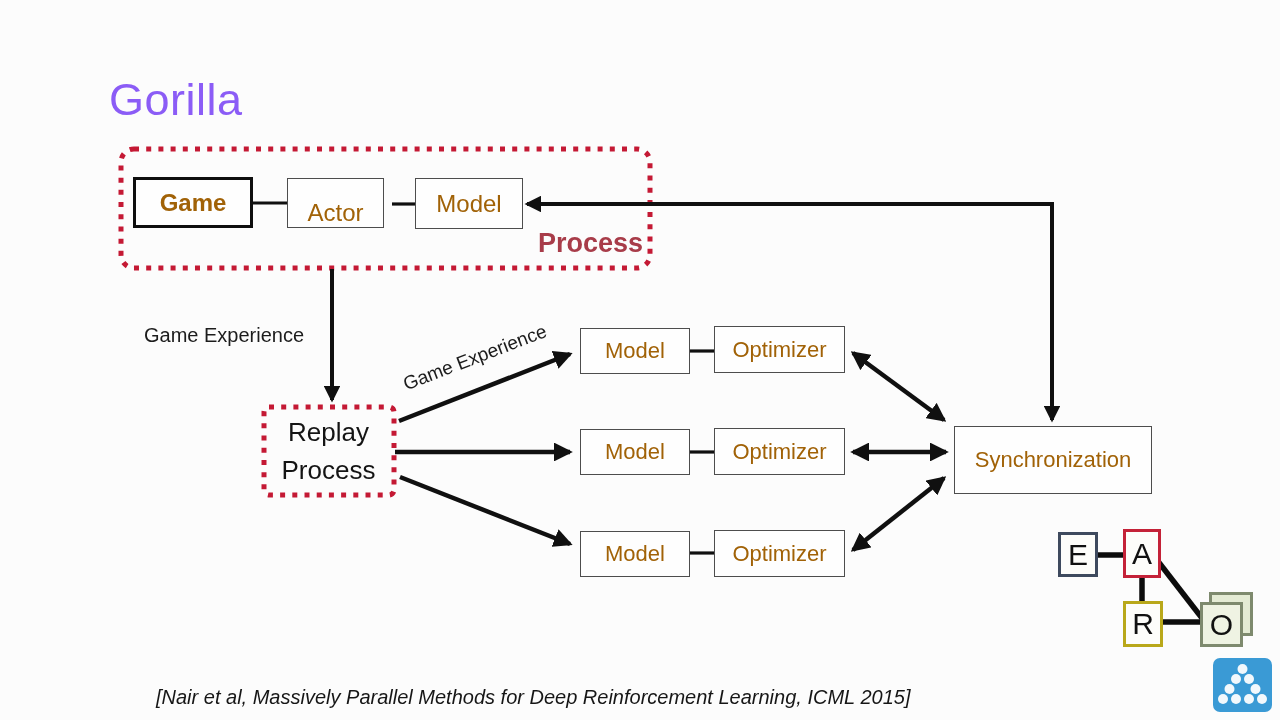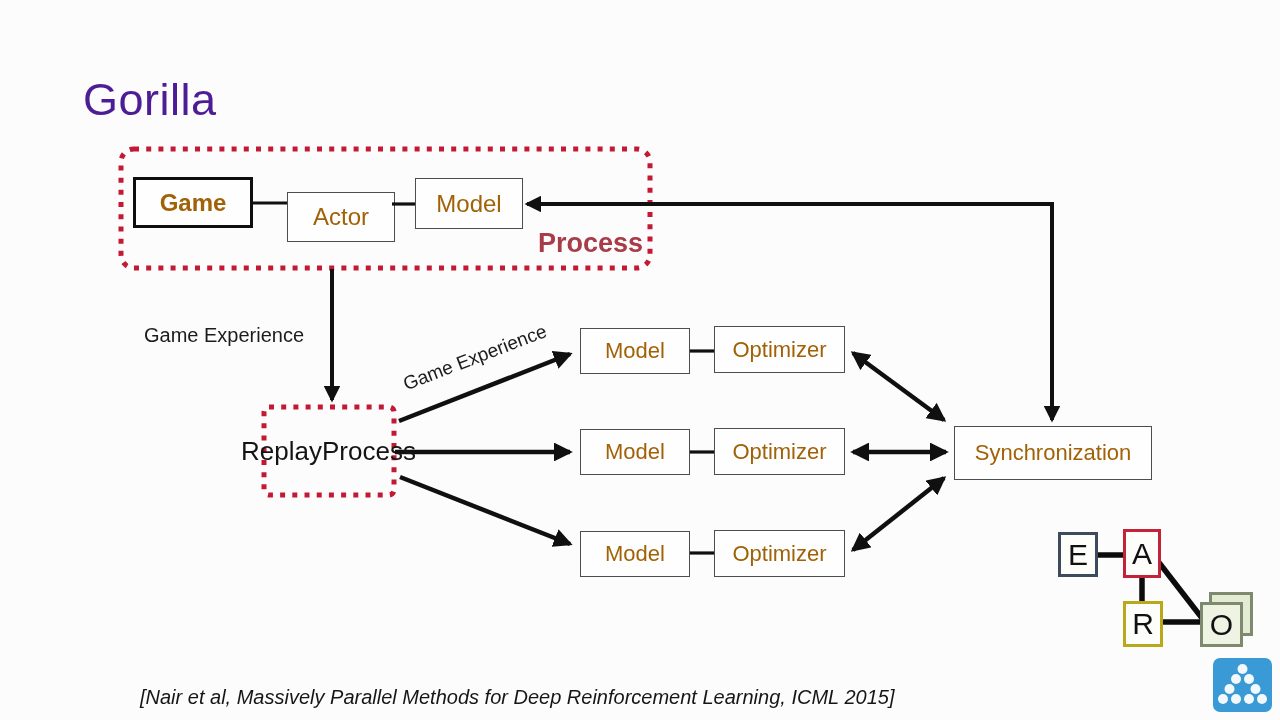--- a/index.html
+++ b/index.html
@@ -5,21 +5,21 @@
   html,body{margin:0;padding:0;}
   body{
     width:1280px;height:720px;overflow:hidden;position:relative;
     background:#fcfcfc;
     font-family:"Liberation Sans","DejaVu Sans",sans-serif;
     color:#1b1b1b;
   }
   .stage{position:absolute;inset:0;width:1280px;height:720px;}
   .abs{position:absolute;}
   .title{
-    left:83px;top:74px;font-size:45px;font-weight:400;color:#4c1d95;
+    left:109px;top:74px;font-size:45px;font-weight:400;color:#8b5cf6;
     letter-spacing:0.5px;z-index:3;
   }
   svg.overlay{position:absolute;left:0;top:0;z-index:2;pointer-events:none;}
   .box{
     position:absolute;display:flex;align-items:center;justify-content:center;
     background:#fefefe;border:1.6px solid #4d4d4d;box-sizing:border-box;
     font-size:22px;color:#a16207;z-index:1;
   }
   .box.process-row{font-size:24px;}
   .box.thick{border:3.2px solid #0e0e0e;font-weight:700;}
@@ -27,35 +27,35 @@
   .process-label{
     left:538px;top:228px;font-size:27px;color:var(--process-label,#A83C49);
     font-weight:700;z-index:3;
   }
   .diag-label{
     left:404px;top:374px;font-size:19px;transform:rotate(-21deg);
     transform-origin:left center;z-index:3;
   }
   .replay-text{
     left:263px;top:407px;width:131px;height:89px;z-index:3;
-    display:flex;flex-direction:row;align-items:center;justify-content:center;
+    display:flex;flex-direction:column;align-items:center;justify-content:center;
     font-size:26px;line-height:1.45;color:#141414;
   }
-  .sync-box{left:954px;top:426px;width:198px;height:54px;font-size:22px;}
+  .sync-box{left:954px;top:426px;width:198px;height:68px;font-size:22px;}
   .earo-box{
     position:absolute;display:flex;align-items:center;justify-content:center;
     background:#fdfdfa;box-sizing:border-box;font-size:30px;color:#111;z-index:3;
   }
   .earo-e{left:1058px;top:532px;width:40px;height:45px;border:3.5px solid var(--earo-e-border,#3E4A5E);}
   .earo-a{left:1123px;top:529px;width:38px;height:49px;border:3.5px solid var(--earo-a-border,#C42238);}
   .earo-r{left:1123px;top:601px;width:40px;height:46px;border:3.5px solid var(--earo-r-border,#B9A81A);}
   .earo-o-back{left:1209px;top:592px;width:44px;height:44px;border:3px solid var(--earo-o-border,#7E8A6E);background:#E4EBD4;z-index:2;}
   .earo-o-front{left:1200px;top:602px;width:43px;height:45px;border:3px solid var(--earo-o-border,#7E8A6E);background:#EFF3E3;z-index:3;}
   .citation{
-    left:140px;top:686px;font-size:20px;font-style:italic;color:#161616;z-index:3;
+    left:156px;top:686px;font-size:20px;font-style:italic;color:#161616;z-index:3;
   }
   .logo{left:1212px;top:657px;width:61px;height:56px;z-index:3;}
 </style>
 </head>
 <body>
 
 <div class="stage">
 
   <div class="abs title">Gorilla</div>
 
@@ -91,21 +91,21 @@
 
     <path d="M1097 555 L1124 555" stroke="#0c0c0c" stroke-width="5.5"></path>
     <path d="M1142 578 L1142 602" stroke="#0c0c0c" stroke-width="5.5"></path>
     <path d="M1162 622 L1201 622" stroke="#0c0c0c" stroke-width="5.5"></path>
     <path d="M1157 560 L1205 622" stroke="#0c0c0c" stroke-width="5.5"></path>
   </svg>
 
   <div class="box thick process-row" style="left:133px;top:177px;width:120px;height:51px;">
     <span>Game</span>
   </div>
-  <div class="box process-row" style="left:287px;top:192px;width:108px;height:50px;">
+  <div class="box process-row" style="left:287px;top:178px;width:97px;height:50px;align-items:flex-end;">
     <span>Actor</span>
   </div>
   <div class="box process-row" style="left:415px;top:178px;width:108px;height:51px;">
     <span>Model</span>
   </div>
   <div class="abs process-label">Process</div>
 
   <div class="label" style="left:144px;top:324px;">Game Experience</div>
   <div class="label diag-label">Game Experience</div>
 

